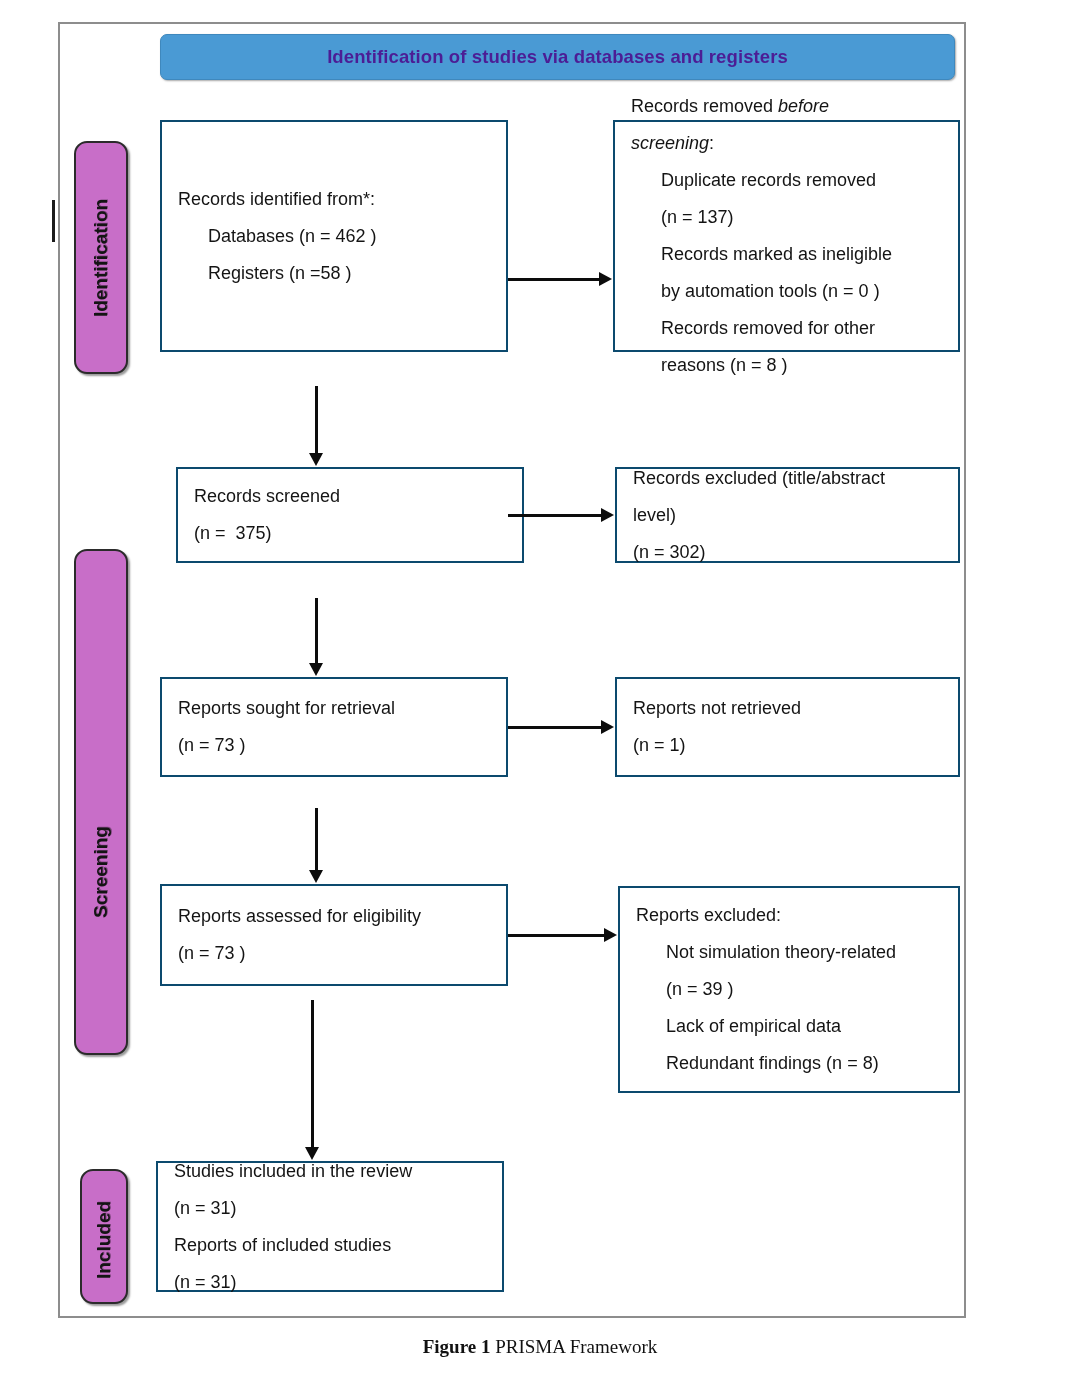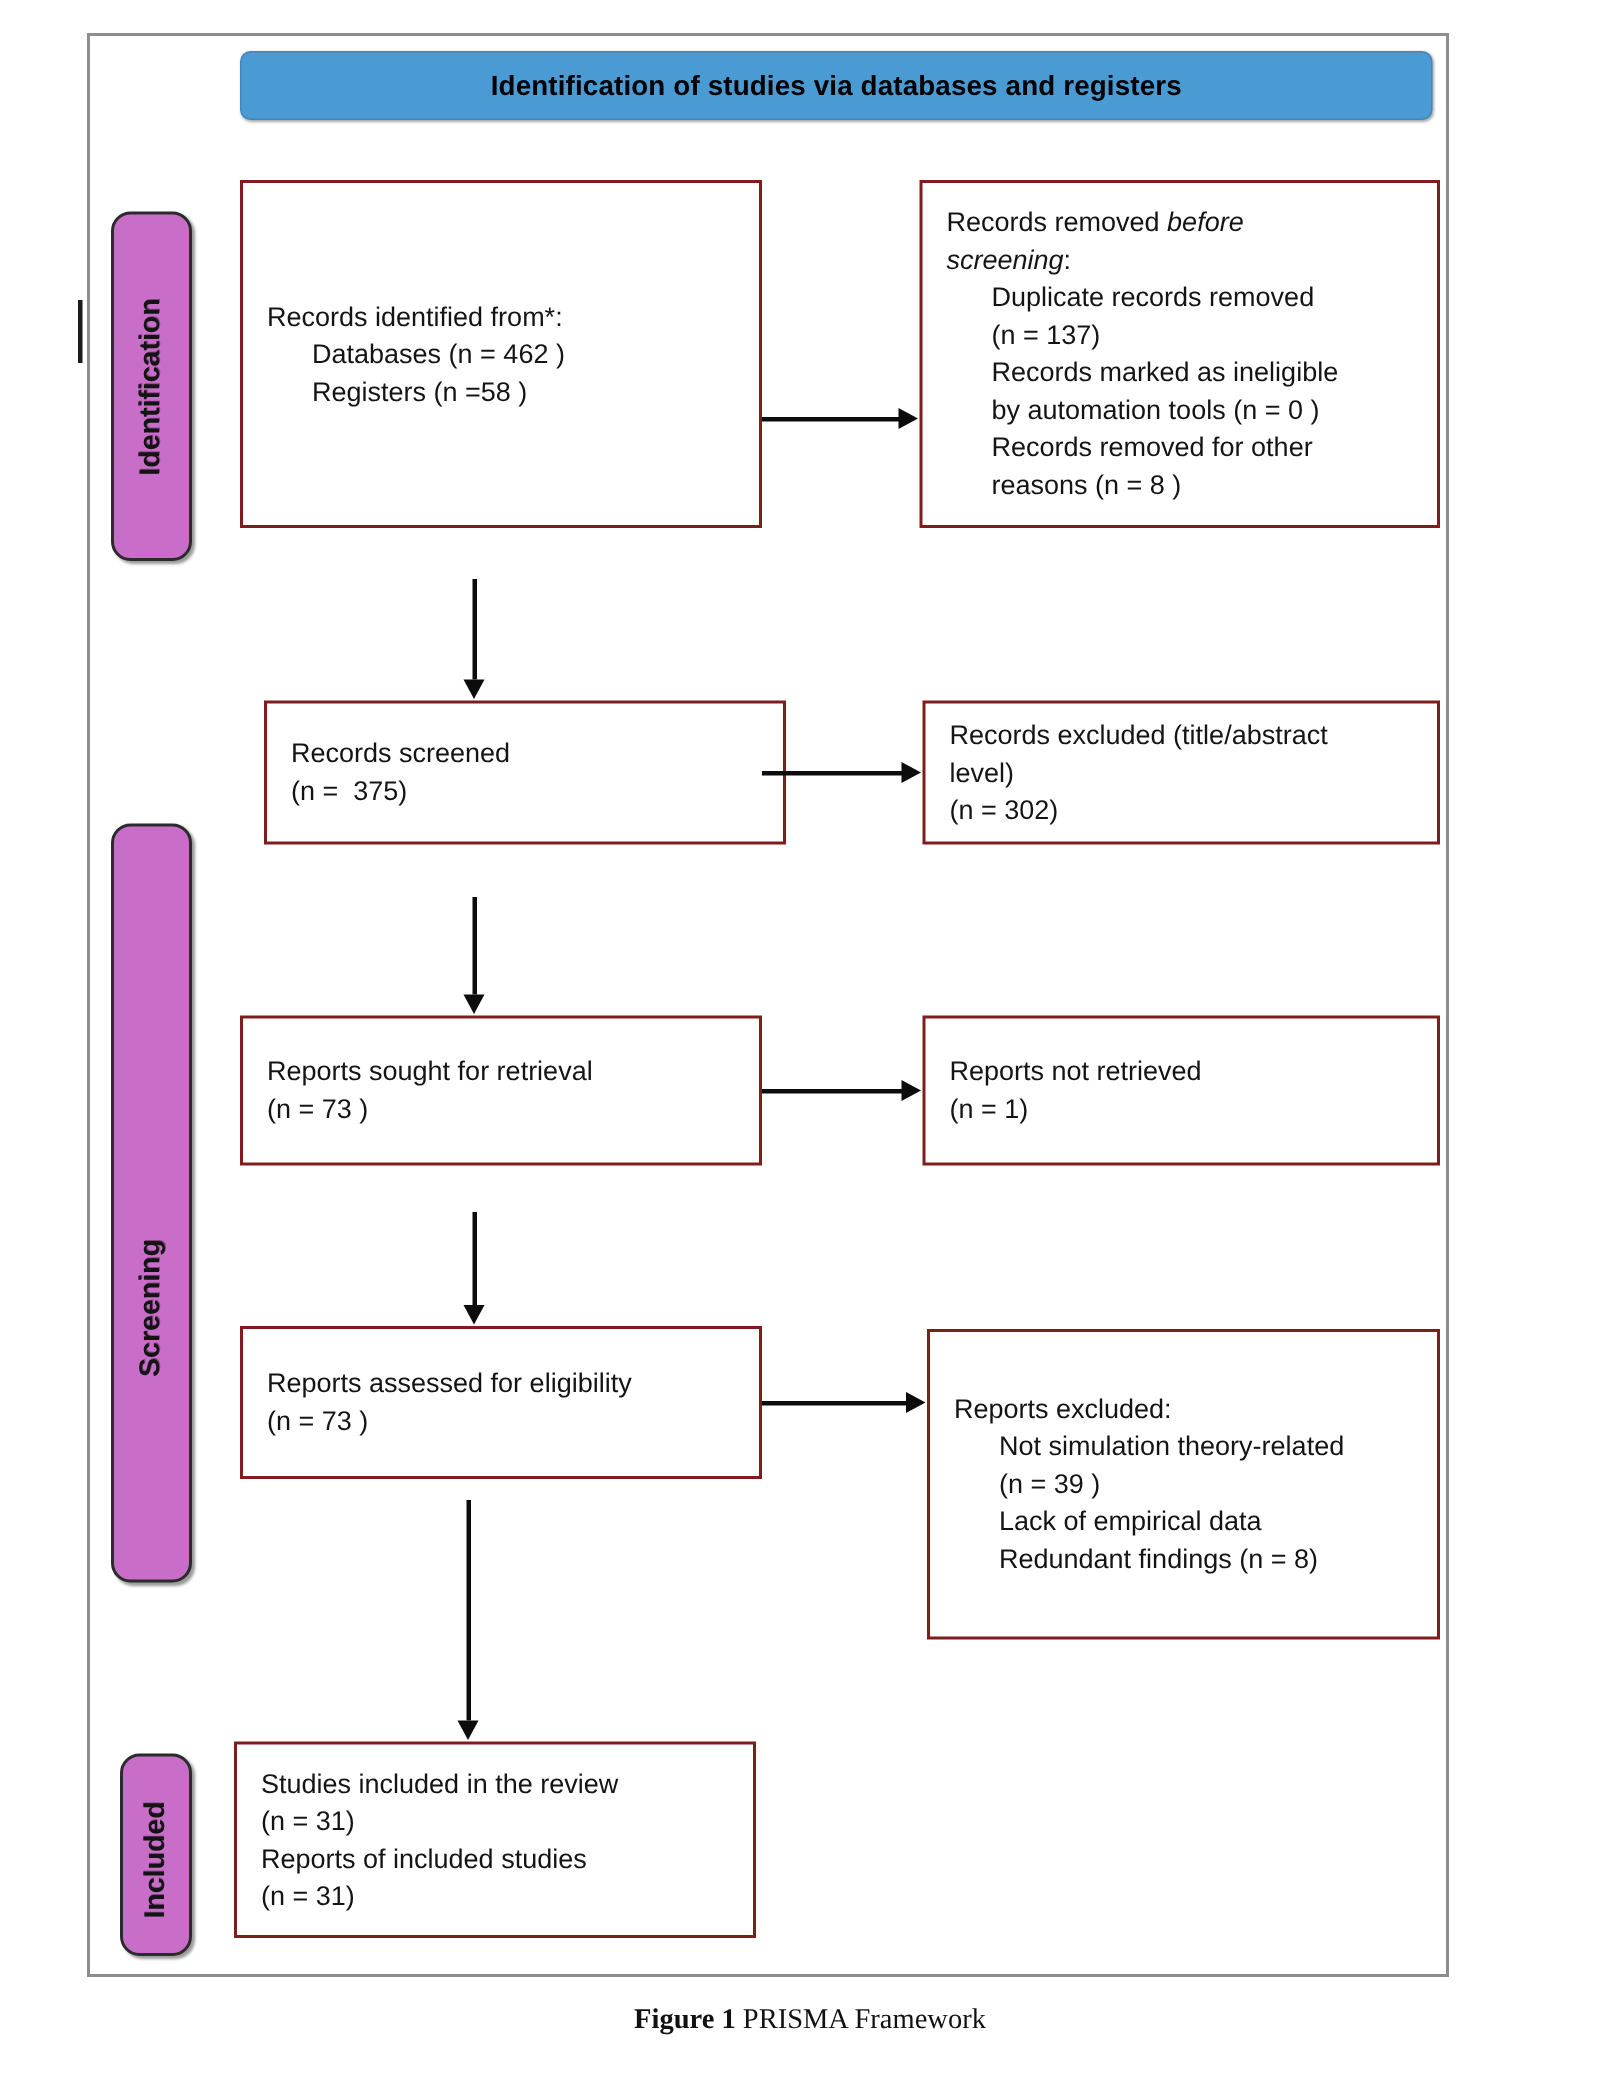--- a/index.html
+++ b/index.html
@@ -48,21 +48,21 @@
     border-radius: 7px;
     box-shadow: 1px 1px 2px rgba(0,0,0,.35);
     display: flex;
     align-items: center;
     justify-content: center;
     box-sizing: border-box;
   }
   #header-banner .banner-text {
     font-size: 18.5px;
     font-weight: bold;
-    color: #000000;
+    color: #4c1d95;
     letter-spacing: .1px;
   }
 
   
   .stage-bar {
     position: absolute;
     background: #c86ec8;
     border: 2px solid #2b2b2b;
     border-radius: 13px;
     box-shadow: 2px 2px 2px rgba(0,0,0,.4);
@@ -87,26 +87,27 @@
   #stage-screening { left: 74px; top: 549px; width: 54px; height: 506px; }
   #stage-screening .stage-label { top: 310px; }
 
   #stage-included { left: 80px; top: 1169px; width: 48px; height: 135px; }
   #stage-included .stage-label { top: 58px; }
 
   
   .flow-box {
     position: absolute;
     background: #ffffff;
-    border: 2px solid #7f1d1d;
+    border: 2px solid #0c4a6e;
     box-sizing: border-box;
     display: flex;
     flex-direction: column;
     justify-content: center;
     padding: 0 16px;
+    gap: 12px;
   }
   .flow-box .line {
     font-size: 18px;
     line-height: 25px;
     color: #141414;
     white-space: pre;
   }
   .flow-box .line.indent { padding-left: 30px; }
   .flow-box .line .ital { font-style: italic; }
 

